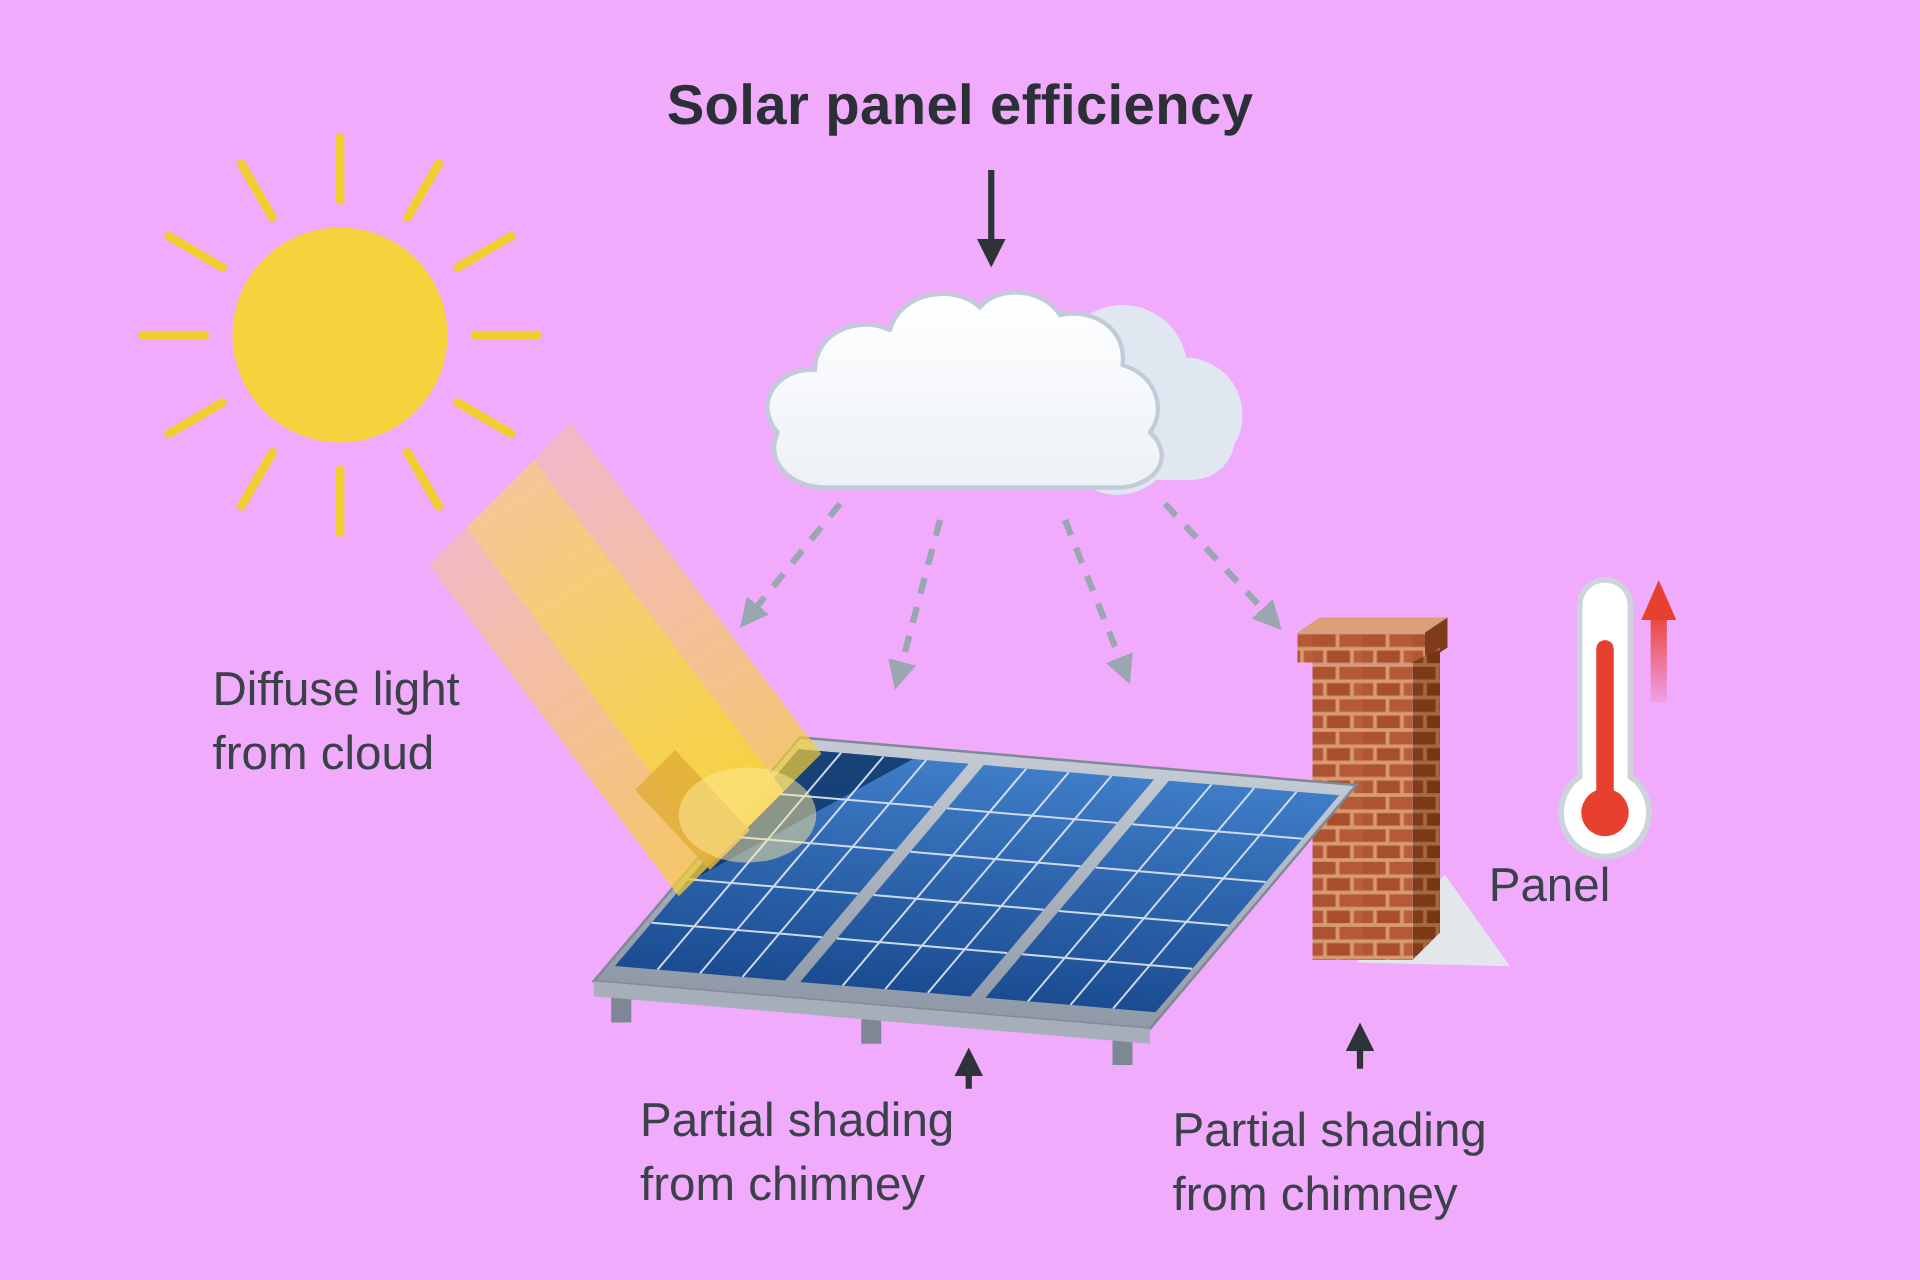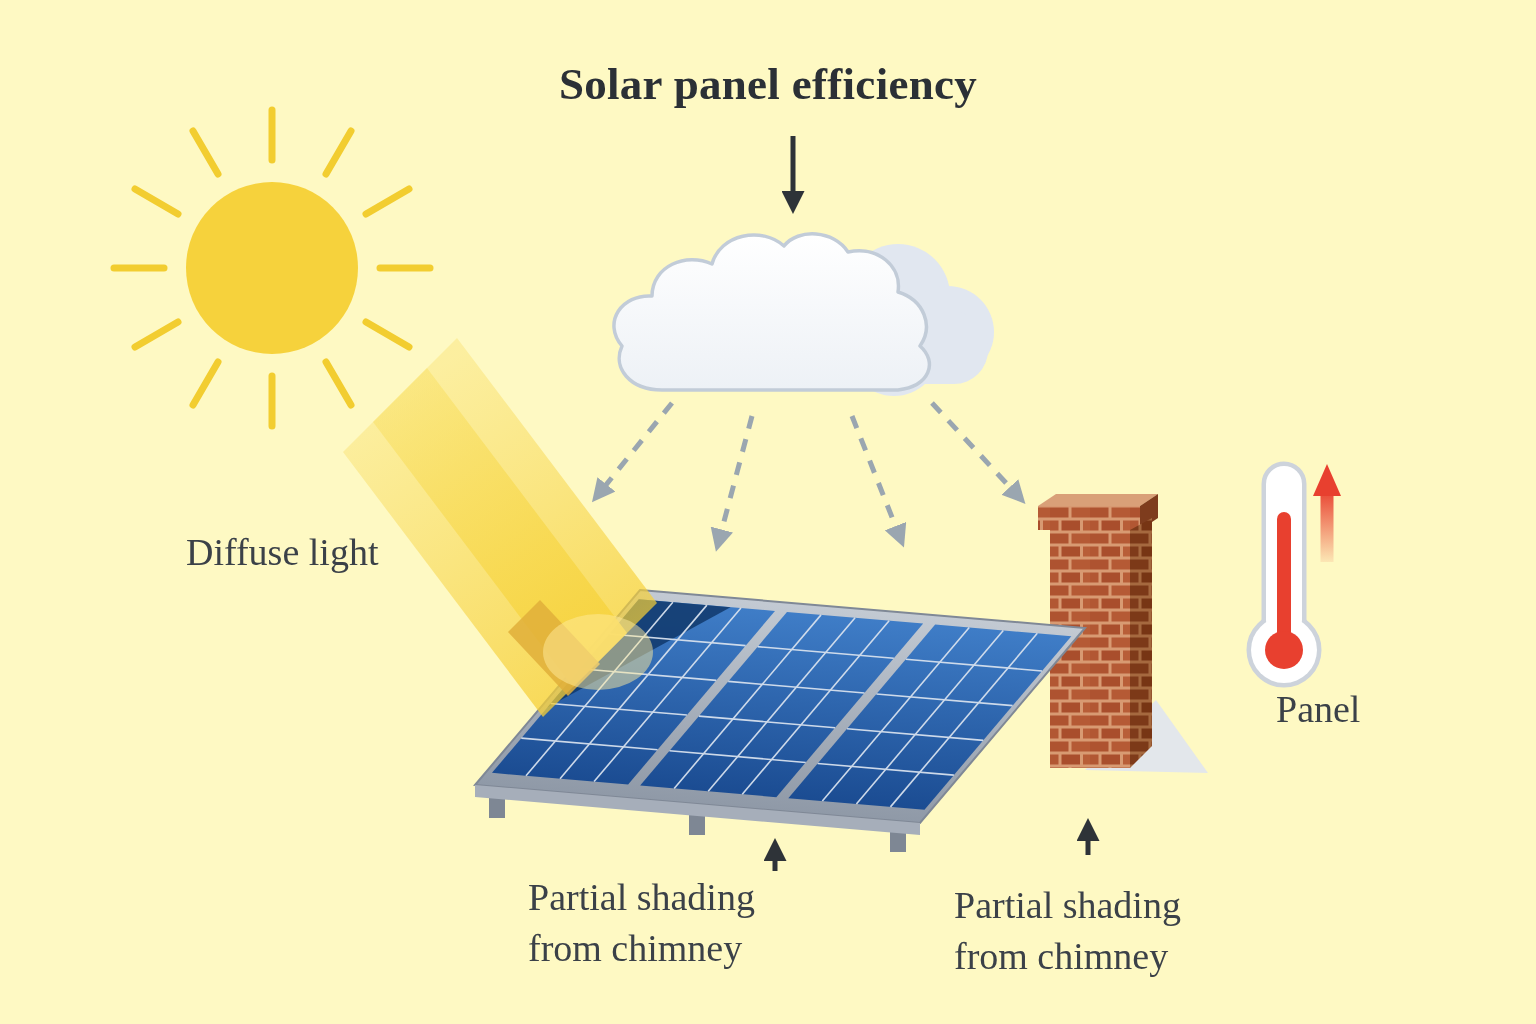--- a/index.html
+++ b/index.html
@@ -1,22 +1,22 @@
 <!DOCTYPE html>
 <html><head>
 <meta charset="utf-8">
 <style>
   html,body{margin:0;padding:0;background:#fff;}
-  .stage{position:relative;width:1536px;height:1024px;background:#fef9c3;overflow:hidden;
-         font-family:Liberation Serif, serif;}
+  .stage{position:relative;width:1536px;height:1024px;background:#f0abfc;overflow:hidden;
+         font-family:Liberation Sans, sans-serif;}
   svg.scene{position:absolute;left:0;top:0;}
   .title{position:absolute;left:0;right:0;top:58px;text-align:center;
          font-size:45px;font-weight:bold;color:#2b3036;letter-spacing:.3px;}
   .lbl{position:absolute;color:#3b4148;font-size:38px;line-height:1.34;}
-  .lbl span{display:block;margin-left:16px;}
+  .lbl span{display:block;}
 </style>
 </head>
 <body>
 
 <div class="stage">
 
 <svg class="scene" width="1536" height="1024" viewBox="0 0 1536 1024">
   <defs>
     <linearGradient id="beamGrad" gradientUnits="userSpaceOnUse" x1="420" y1="380" x2="610" y2="670">
       <stop offset="0" stop-color="#f7d64b" stop-opacity="0.30"></stop>
@@ -174,29 +174,30 @@
   </g>
 
   <line x1="775" y1="871" x2="775" y2="846" stroke="#2e3338" stroke-width="5" marker-end="url(#ahDark)"></line>
   <line x1="1088" y1="855" x2="1088" y2="826" stroke="#2e3338" stroke-width="5" marker-end="url(#ahDark)"></line>
 </svg>
 
   <div class="title">Solar panel efficiency</div>
 
   <div class="lbl" style="left:170px;top:527px;">
     <span>Diffuse light</span>
+    <span>from cloud</span>
   </div>
 
   <div class="lbl" style="left:512px;top:872px;">
     <span>Partial shading</span>
     <span>from chimney</span>
   </div>
 
   <div class="lbl" style="left:938px;top:880px;">
     <span>Partial shading</span>
     <span>from chimney</span>
   </div>
 
-  <div class="lbl" style="left:1260px;top:684px;">
+  <div class="lbl" style="left:1191px;top:684px;">
     <span>Panel</span>
   </div>
 
 </div>
 
 </body></html>

